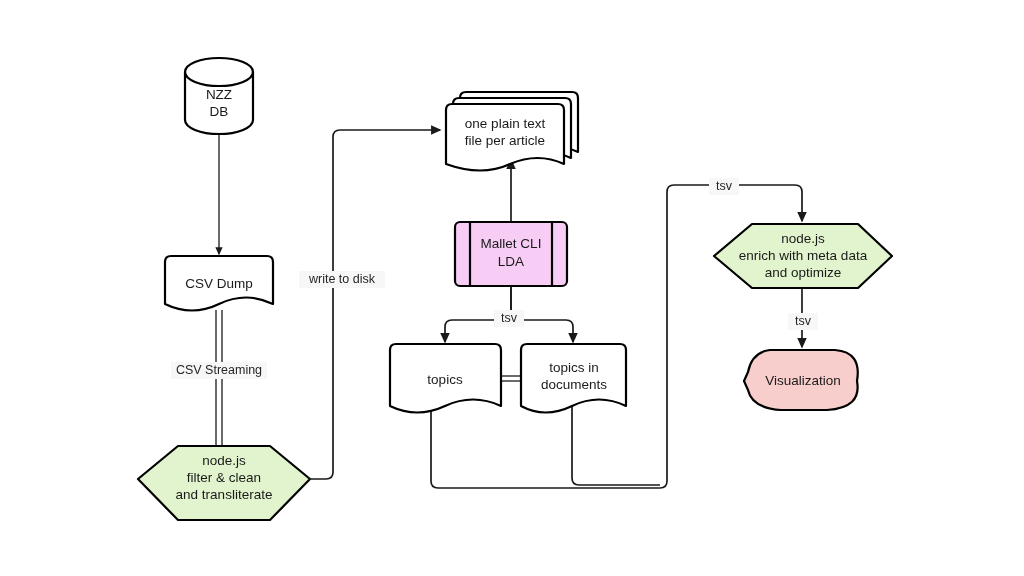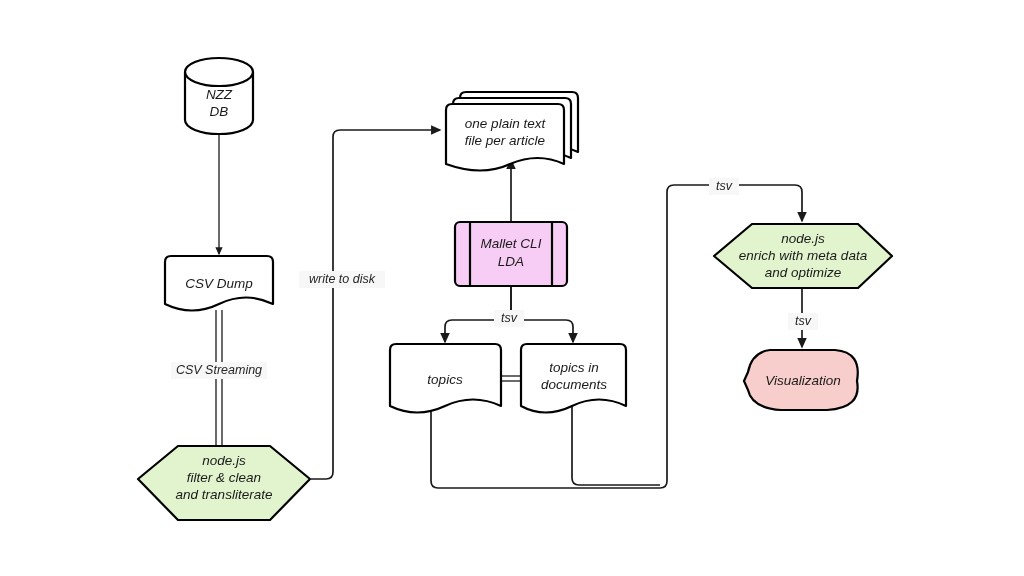--- a/index.html
+++ b/index.html
@@ -7,21 +7,20 @@
     padding: 0;
     background: #ffffff;
   }
   #canvas {
     position: relative;
     width: 1024px;
     height: 576px;
     background: #ffffff;
     font-family: "Liberation Sans", sans-serif;
     overflow: hidden;
-    font-style: italic;
   }
   #diagram-svg {
     position: absolute;
     left: 0;
     top: 0;
     width: 1024px;
     height: 576px;
   }
   .node-label {
     font-family: "Liberation Sans", sans-serif;

